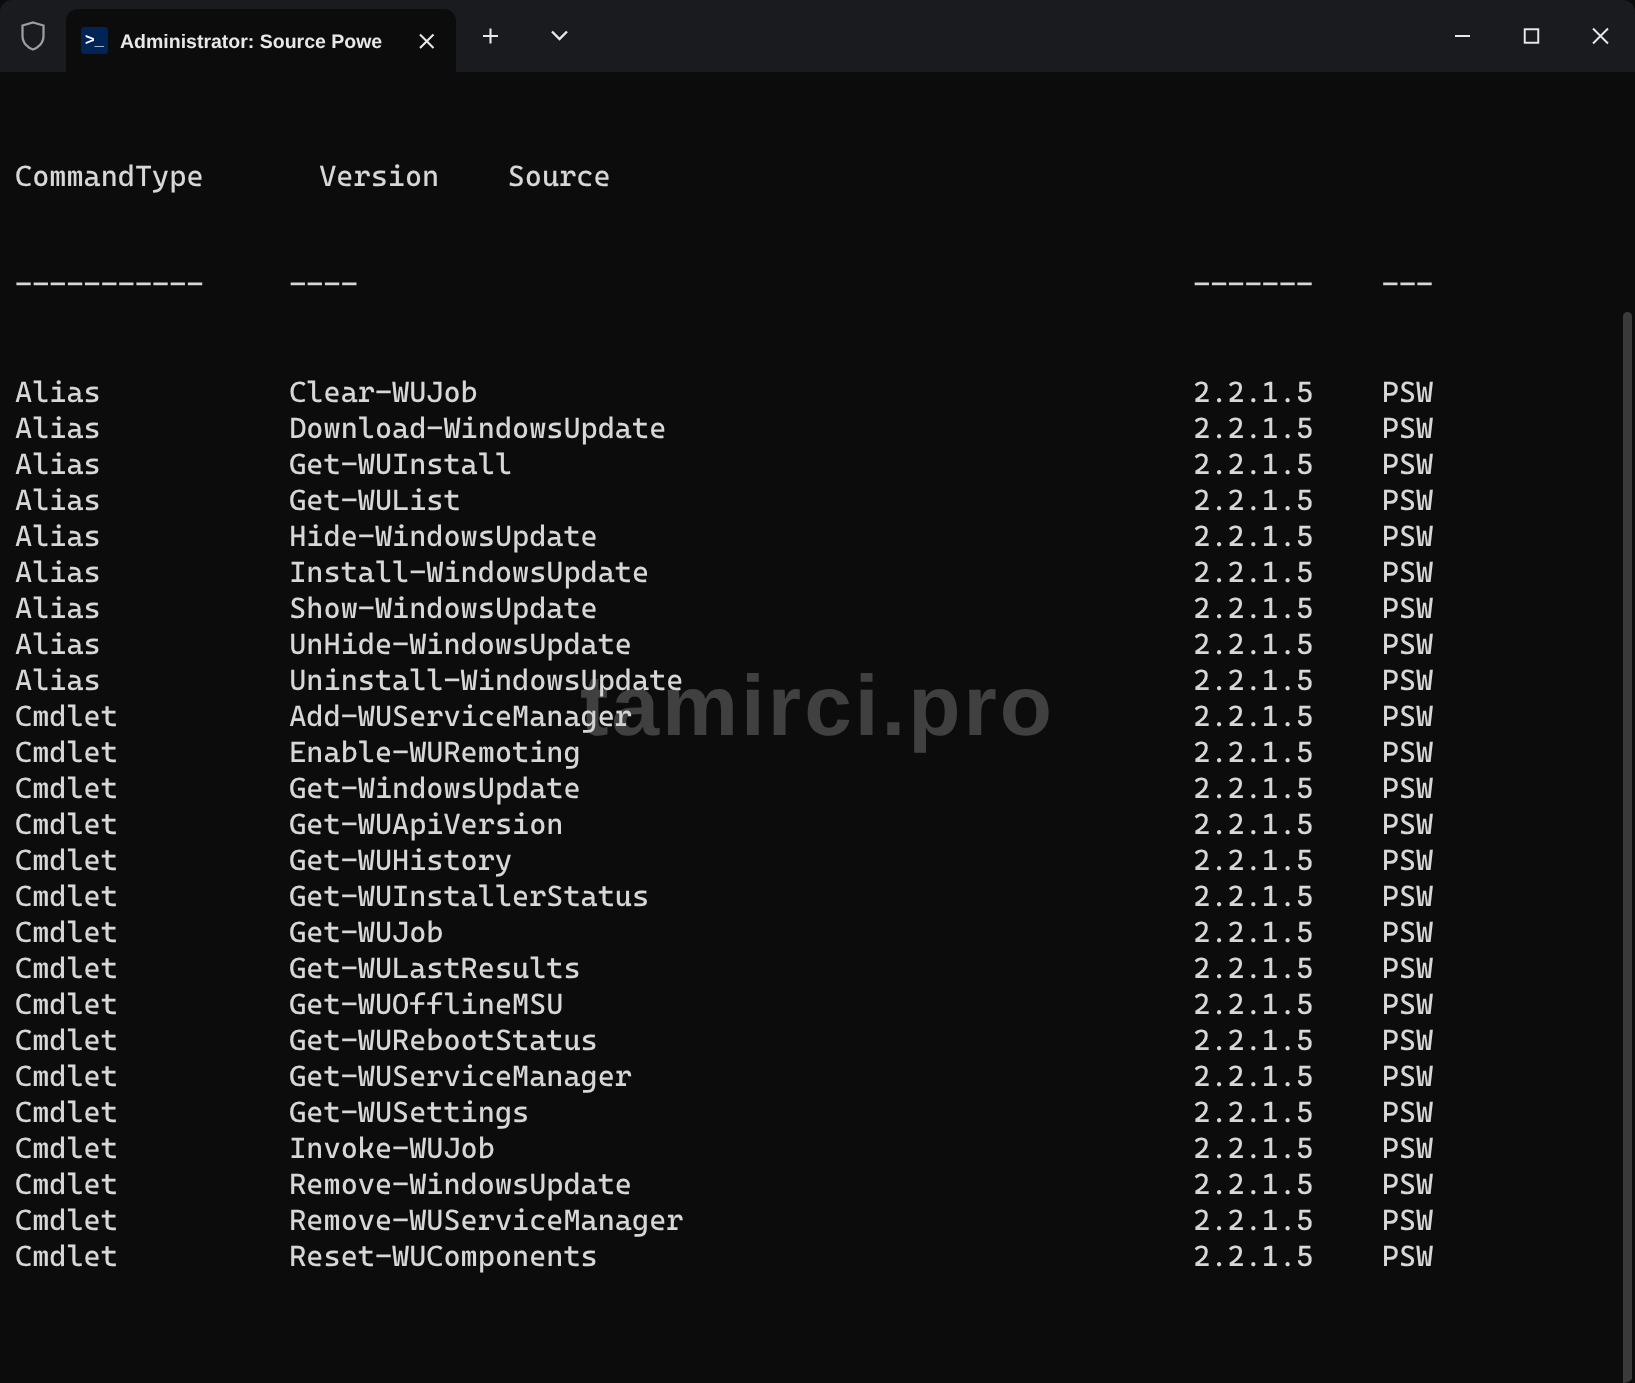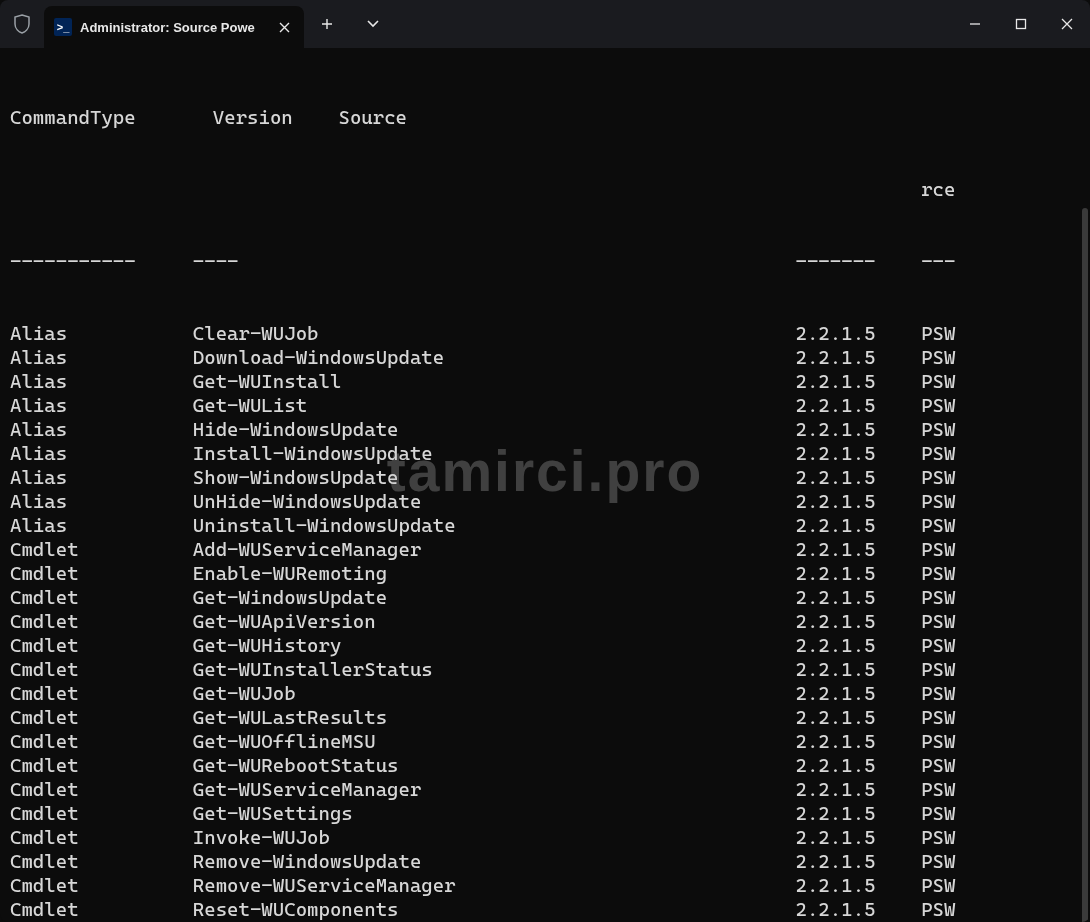--- a/index.html
+++ b/index.html
@@ -184,23 +184,20 @@
         <path d="M1 1 L11 11 M11 1 L1 11" stroke="#e8e8e8" stroke-width="1.3"></path>
       </svg>
   </div>
 </div>
 
 <div class="terminal">
   <div class="row">
     <span class="col-type">CommandType</span><span class="col-ver">Version</span><span class="col-src">Source</span>
   </div>
   <div class="row">
-    <span class="col-type"></span><span class="col-name"></span><span class="col-ver"></span><span class="col-src">rce</span>
-  </div>
-  <div class="row">
     <span class="col-type">-----------</span><span class="col-name">----</span><span class="col-ver">-------</span><span class="col-src">---</span>
   </div>
   <div id="rows"><div class="row"><span class="col-type">Alias</span><span class="col-name">Clear-WUJob</span><span class="col-ver">2.2.1.5</span><span class="col-src">PSW</span></div><div class="row"><span class="col-type">Alias</span><span class="col-name">Download-WindowsUpdate</span><span class="col-ver">2.2.1.5</span><span class="col-src">PSW</span></div><div class="row"><span class="col-type">Alias</span><span class="col-name">Get-WUInstall</span><span class="col-ver">2.2.1.5</span><span class="col-src">PSW</span></div><div class="row"><span class="col-type">Alias</span><span class="col-name">Get-WUList</span><span class="col-ver">2.2.1.5</span><span class="col-src">PSW</span></div><div class="row"><span class="col-type">Alias</span><span class="col-name">Hide-WindowsUpdate</span><span class="col-ver">2.2.1.5</span><span class="col-src">PSW</span></div><div class="row"><span class="col-type">Alias</span><span class="col-name">Install-WindowsUpdate</span><span class="col-ver">2.2.1.5</span><span class="col-src">PSW</span></div><div class="row"><span class="col-type">Alias</span><span class="col-name">Show-WindowsUpdate</span><span class="col-ver">2.2.1.5</span><span class="col-src">PSW</span></div><div class="row"><span class="col-type">Alias</span><span class="col-name">UnHide-WindowsUpdate</span><span class="col-ver">2.2.1.5</span><span class="col-src">PSW</span></div><div class="row"><span class="col-type">Alias</span><span class="col-name">Uninstall-WindowsUpdate</span><span class="col-ver">2.2.1.5</span><span class="col-src">PSW</span></div><div class="row"><span class="col-type">Cmdlet</span><span class="col-name">Add-WUServiceManager</span><span class="col-ver">2.2.1.5</span><span class="col-src">PSW</span></div><div class="row"><span class="col-type">Cmdlet</span><span class="col-name">Enable-WURemoting</span><span class="col-ver">2.2.1.5</span><span class="col-src">PSW</span></div><div class="row"><span class="col-type">Cmdlet</span><span class="col-name">Get-WindowsUpdate</span><span class="col-ver">2.2.1.5</span><span class="col-src">PSW</span></div><div class="row"><span class="col-type">Cmdlet</span><span class="col-name">Get-WUApiVersion</span><span class="col-ver">2.2.1.5</span><span class="col-src">PSW</span></div><div class="row"><span class="col-type">Cmdlet</span><span class="col-name">Get-WUHistory</span><span class="col-ver">2.2.1.5</span><span class="col-src">PSW</span></div><div class="row"><span class="col-type">Cmdlet</span><span class="col-name">Get-WUInstallerStatus</span><span class="col-ver">2.2.1.5</span><span class="col-src">PSW</span></div><div class="row"><span class="col-type">Cmdlet</span><span class="col-name">Get-WUJob</span><span class="col-ver">2.2.1.5</span><span class="col-src">PSW</span></div><div class="row"><span class="col-type">Cmdlet</span><span class="col-name">Get-WULastResults</span><span class="col-ver">2.2.1.5</span><span class="col-src">PSW</span></div><div class="row"><span class="col-type">Cmdlet</span><span class="col-name">Get-WUOfflineMSU</span><span class="col-ver">2.2.1.5</span><span class="col-src">PSW</span></div><div class="row"><span class="col-type">Cmdlet</span><span class="col-name">Get-WURebootStatus</span><span class="col-ver">2.2.1.5</span><span class="col-src">PSW</span></div><div class="row"><span class="col-type">Cmdlet</span><span class="col-name">Get-WUServiceManager</span><span class="col-ver">2.2.1.5</span><span class="col-src">PSW</span></div><div class="row"><span class="col-type">Cmdlet</span><span class="col-name">Get-WUSettings</span><span class="col-ver">2.2.1.5</span><span class="col-src">PSW</span></div><div class="row"><span class="col-type">Cmdlet</span><span class="col-name">Invoke-WUJob</span><span class="col-ver">2.2.1.5</span><span class="col-src">PSW</span></div><div class="row"><span class="col-type">Cmdlet</span><span class="col-name">Remove-WindowsUpdate</span><span class="col-ver">2.2.1.5</span><span class="col-src">PSW</span></div><div class="row"><span class="col-type">Cmdlet</span><span class="col-name">Remove-WUServiceManager</span><span class="col-ver">2.2.1.5</span><span class="col-src">PSW</span></div><div class="row"><span class="col-type">Cmdlet</span><span class="col-name">Reset-WUComponents</span><span class="col-ver">2.2.1.5</span><span class="col-src">PSW</span></div></div>
   
   
   
 
   <div class="scrollbar">
     <div class="scroll-thumb"></div>
   </div>

